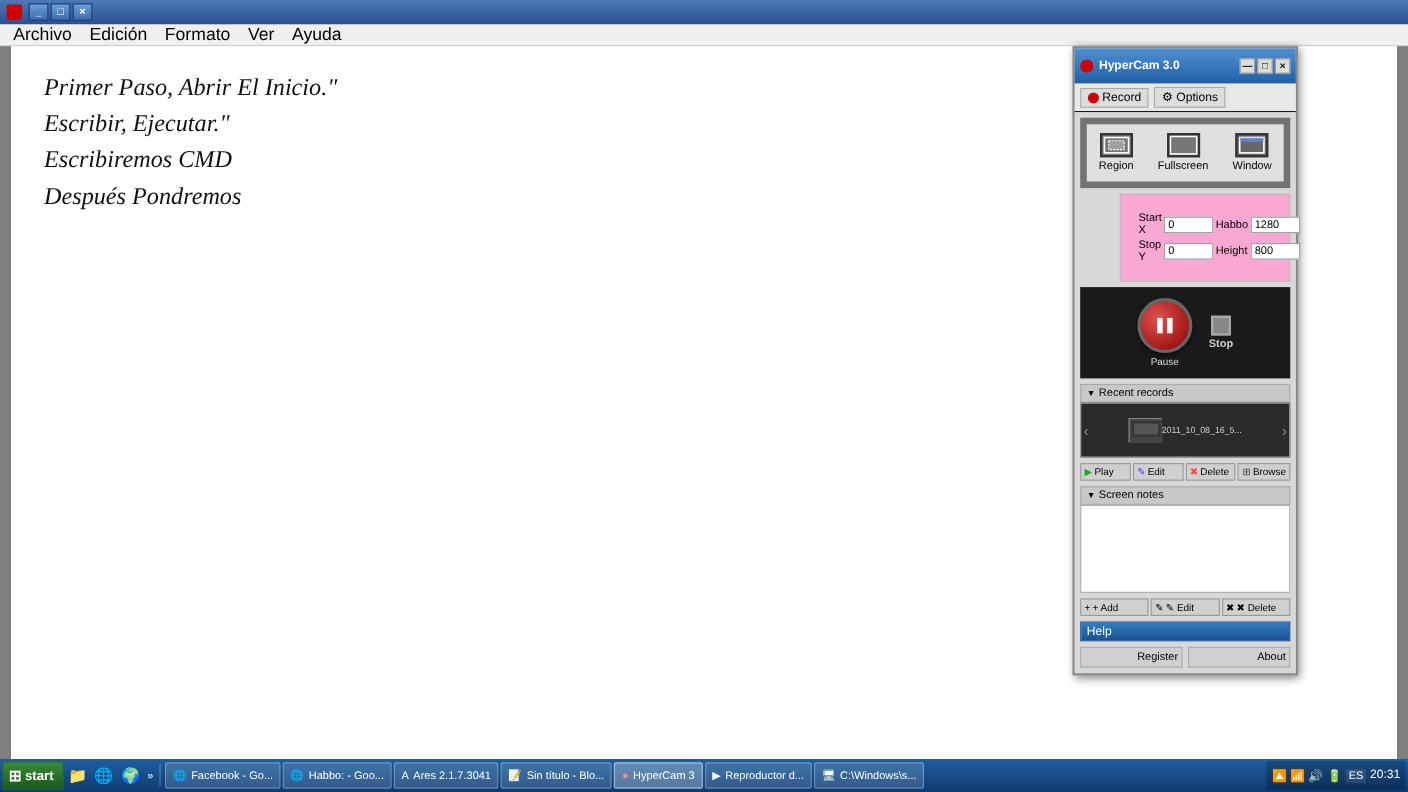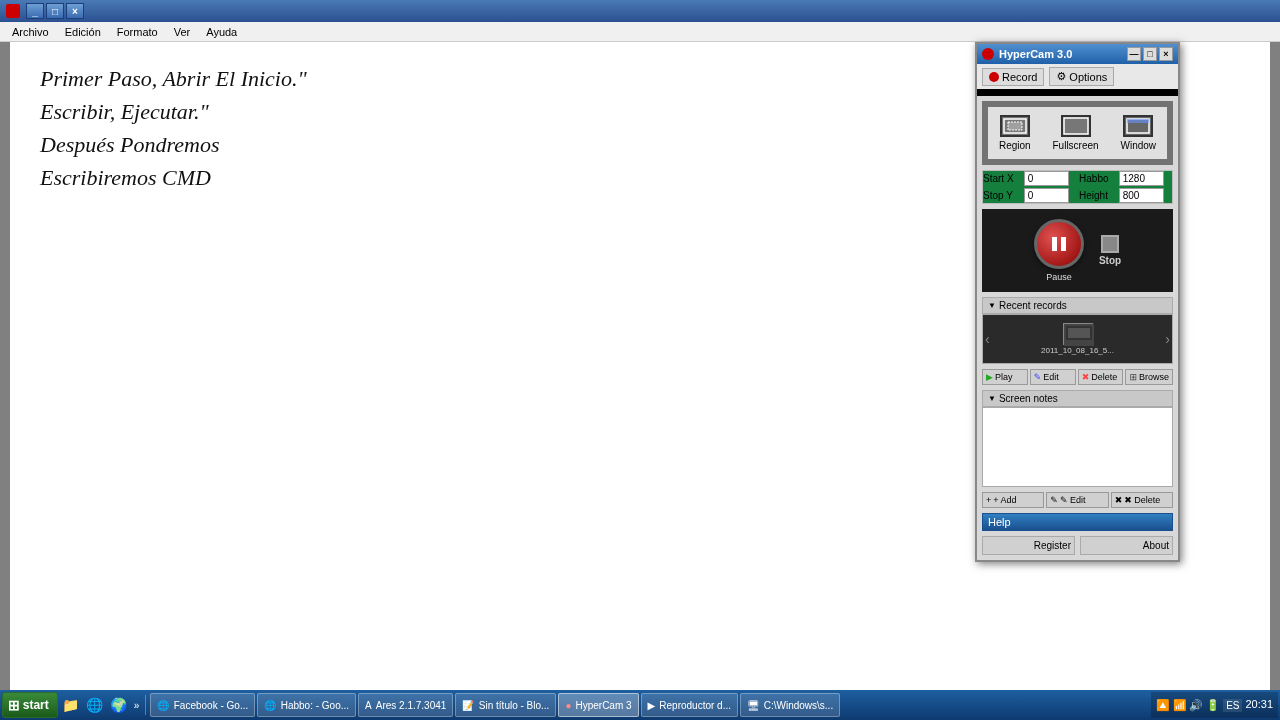--- a/index.html
+++ b/index.html
@@ -54,21 +54,21 @@
     #menu-bar {
       background: #f0f0f0;
       height: 20px;
       display: flex;
       align-items: center;
       padding: 0 4px;
       border-bottom: 1px solid #ccc;
     }
     .menu-item {
       padding: 2px 8px;
-      font-size: 11px;
+      font-size: 16px;
       color: #000;
       cursor: pointer;
     }
 
     
     #main-area {
       display: flex;
       height: calc(720px - 22px - 20px - 30px);
       background: #fff;
       position: relative;
@@ -93,21 +93,21 @@
       position: absolute;
       right: 100px;
       top: 0;
       width: 205px;
       background: #d8d8d8;
       border: 2px solid #888;
       box-shadow: 2px 2px 8px rgba(0,0,0,0.5);
     }
     #hc-title-bar {
       background: linear-gradient(to bottom, #5090d0, #2060a8);
-      height: 20px;
+      height: 32px;
       display: flex;
       align-items: center;
       padding: 0 5px;
       color: #fff;
       font-size: 11px;
       font-weight: bold;
     }
     #hc-title-icon {
       width: 12px;
       height: 12px;
@@ -129,21 +129,21 @@
       display: flex;
       align-items: center;
       justify-content: center;
       cursor: pointer;
       color: #000;
     }
 
     
     #hc-toolbar {
       background: #e8e8e8;
-      border-bottom: 7px solid #000000;
+      border-bottom: 1px solid #000000;
       display: flex;
       align-items: center;
       padding: 3px 5px;
       gap: 5px;
     }
     .hc-tool-btn {
       display: flex;
       align-items: center;
       gap: 3px;
       padding: 2px 6px;
@@ -196,29 +196,30 @@
     }
     
     .icon-region { background: #777; border: 2px solid #333; }
     
     .icon-fullscreen { background: #555; border: 2px solid #333; }
     
     .icon-window { background: #666; border: 2px solid #333; }
 
     
     #hc-inputs {
-      background: #15803d;
+      background: #f9a8d4;
       border: 1px solid #bbb;
-      padding: 0;
+      padding: 16px;
       margin-bottom: 5px;
       display: grid;
       grid-template-columns: auto auto auto auto;
       gap: 2px;
       align-items: center;
       font-size: 10px;
+      margin-left: 36px;
     }
     .hc-input-label { color: #000; font-size: 10px; }
     .hc-input-field {
       border: 1px solid #999;
       background: #fff;
       padding: 1px 3px;
       font-size: 10px;
       width: 45px;
     }
 
@@ -308,21 +309,21 @@
     .record-arrow {
       color: #888;
       font-size: 14px;
       cursor: pointer;
       position: absolute;
     }
     .record-arrow.left { left: 2px; }
     .record-arrow.right { right: 2px; }
     .record-item {
       display: flex;
-      flex-direction: column;
+      flex-direction: row;
       align-items: center;
       margin: 0 auto;
     }
     .record-thumb {
       width: 30px;
       height: 22px;
       background: #555;
       border: 1px solid #888;
     }
     .record-name {
@@ -530,22 +531,22 @@
   <span class="menu-item">Ayuda</span>
 </div>
 
 <div id="main-area">
 
   <div id="scroll-left"></div>
 
   <div id="left-content">
     <p>Primer Paso, Abrir El Inicio."</p>
     <p>Escribir, Ejecutar."</p>
+    <p>Escribiremos CMD</p>
     <p>Después Pondremos</p>
-    <p>Escribiremos CMD</p>
   </div>
 
   <div id="hypercam-panel">
 
     <div id="hc-title-bar">
       <div id="hc-title-icon"></div>
       <span id="hc-title-text">HyperCam 3.0</span>
       <div id="hc-title-controls">
         <div class="hc-title-btn">—</div>
         <div class="hc-title-btn">□</div>

